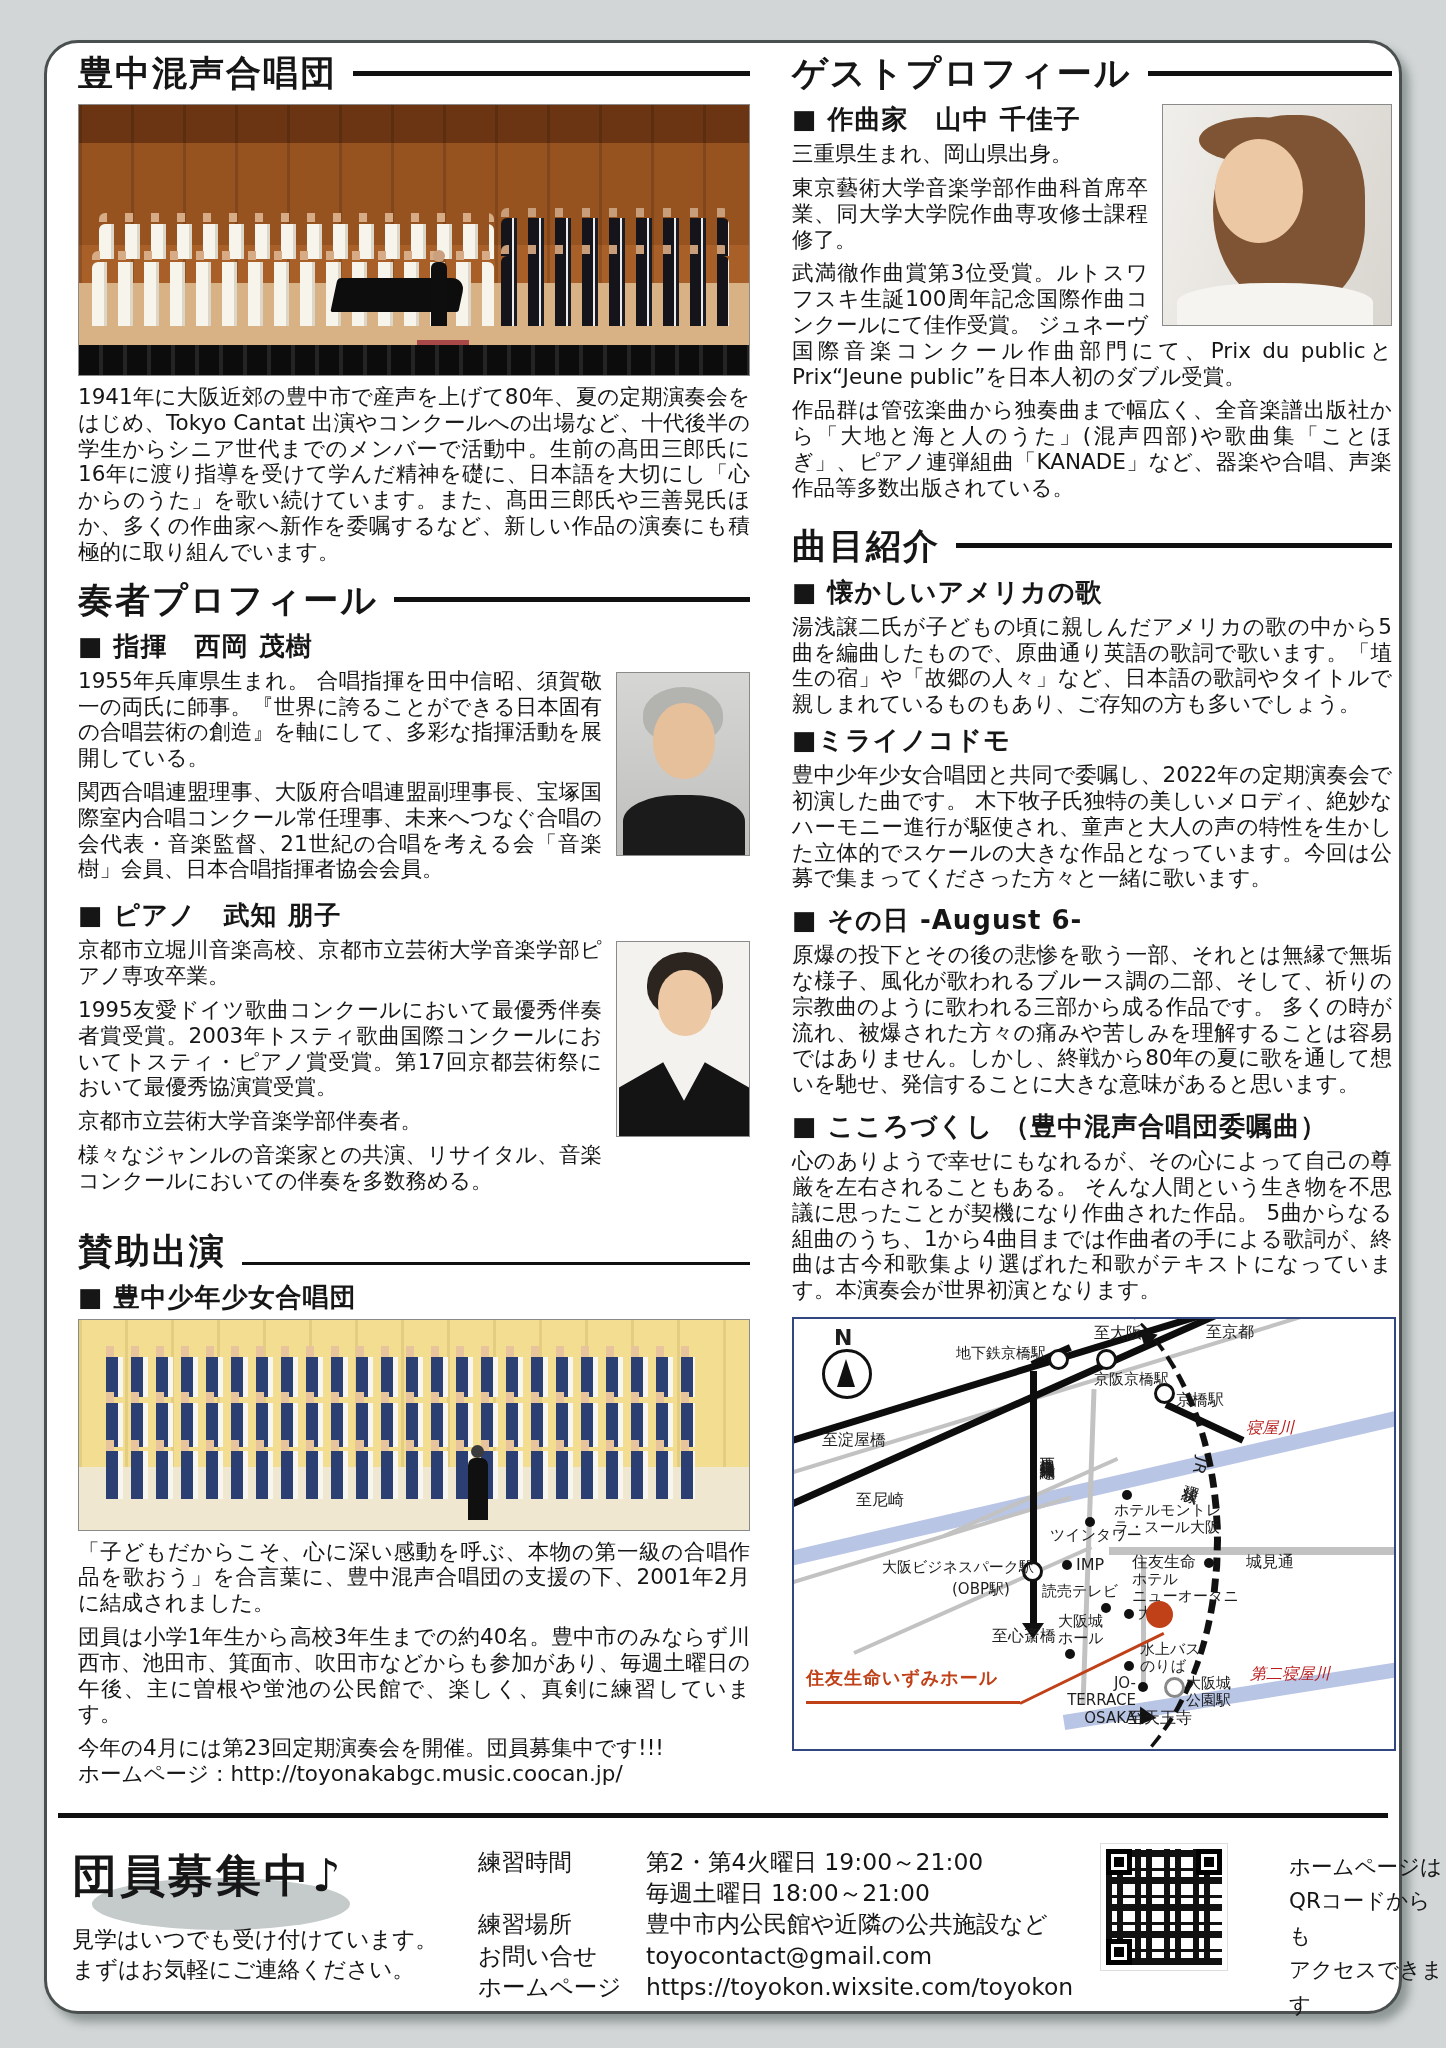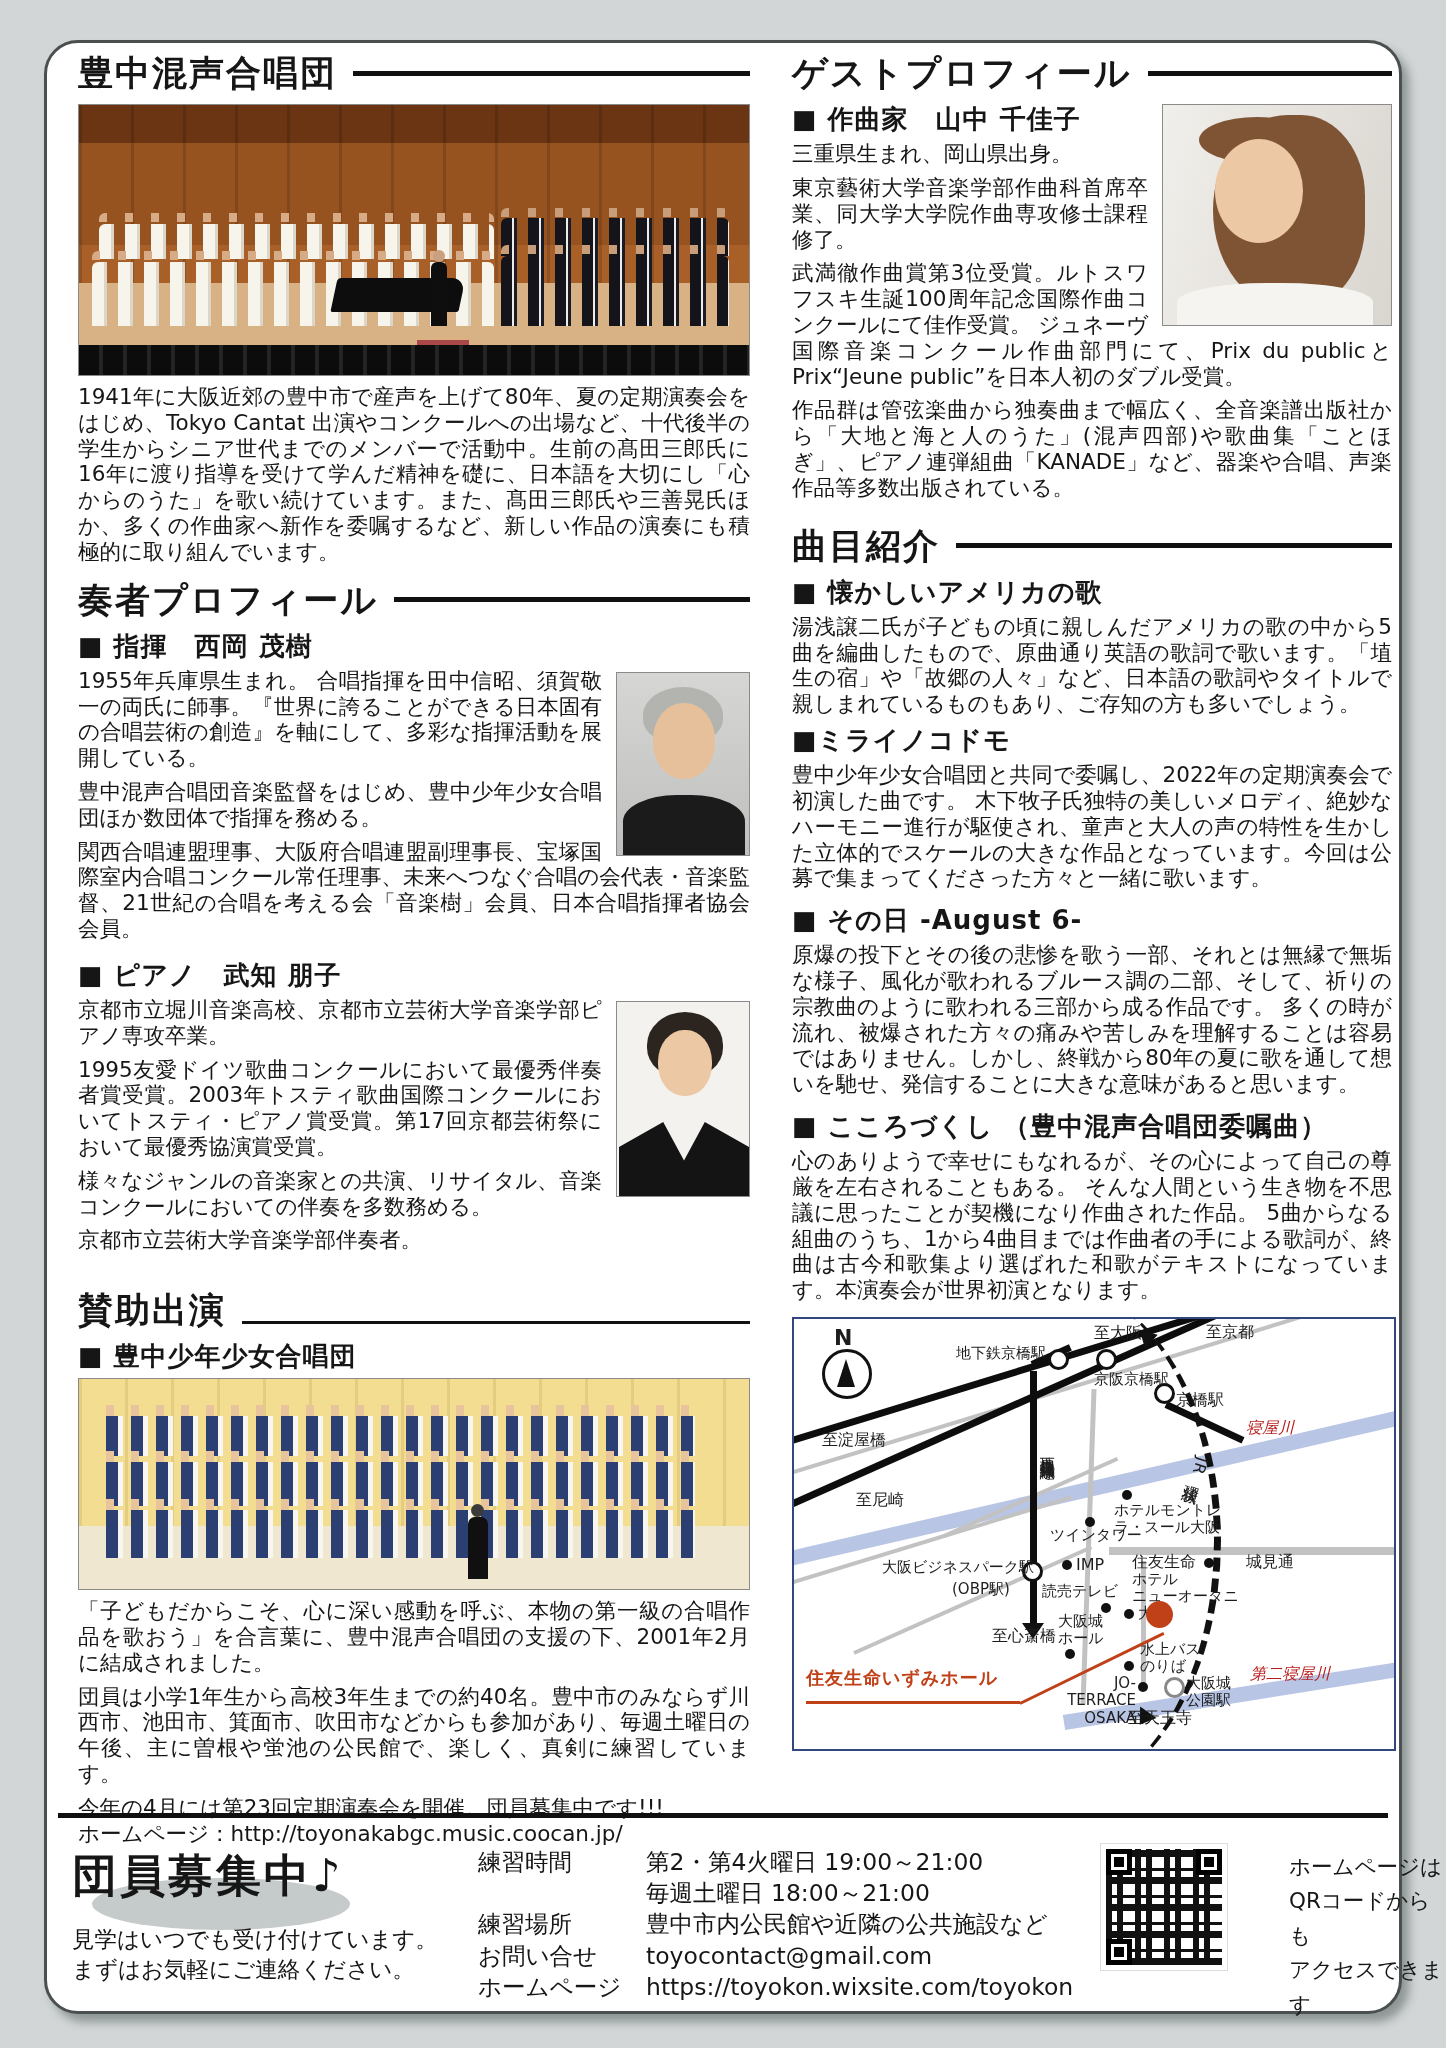--- a/index.html
+++ b/index.html
@@ -134,36 +134,35 @@
     </div>
 
     <div>
       <div class="subhead">■ 指揮　西岡 茂樹</div>
       <div class="photo portrait p-conductor">
         <div class="hair"></div>
         <div class="face"></div>
         <div class="torso"></div>
       </div>
       <p class="body">1955年兵庫県生まれ。 合唱指揮を田中信昭、須賀敬一の両氏に師事。『世界に誇ることができる日本固有の合唱芸術の創造』を軸にして、多彩な指揮活動を展開している。</p>
-      <p class="body">豊中混声合唱団音楽監督をはじめ、豊中少年少女合唱団ほか数団体で指揮を務める。</p>
       <p class="body">関西合唱連盟理事、大阪府合唱連盟副理事長、宝塚国際室内合唱コンクール常任理事、未来へつなぐ合唱の会代表・音楽監督、21世紀の合唱を考える会「音楽樹」会員、日本合唱指揮者協会会員。</p>
       <div class="clear"></div>
     </div>
 
     <div style="margin-top:10px;">
       <div class="subhead">■ ピアノ　武知 朋子</div>
       <div class="photo portrait p-pianist">
         <div class="hair"></div>
         <div class="face"></div>
         <div class="torso"></div>
       </div>
       <p class="body">京都市立堀川音楽高校、京都市立芸術大学音楽学部ピアノ専攻卒業。</p>
       <p class="body">1995友愛ドイツ歌曲コンクールにおいて最優秀伴奏者賞受賞。2003年トスティ歌曲国際コンクールにおいてトスティ・ピアノ賞受賞。第17回京都芸術祭において最優秀協演賞受賞。</p>
+      <p class="body">京都市立芸術大学音楽学部伴奏者。</p>
       <p class="body">様々なジャンルの音楽家との共演、リサイタル、音楽コンクールにおいての伴奏を多数務める。</p>
-      <p class="body">京都市立芸術大学音楽学部伴奏者。</p>
       <div class="clear"></div>
     </div>
 
     <div class="sec-title" style="margin-top:28px;">
       <span>賛助出演</span>
       <span class="rule thin"></span>
     </div>
     <div class="subhead">■ 豊中少年少女合唱団</div>
 
     <div class="photo kids-photo">

